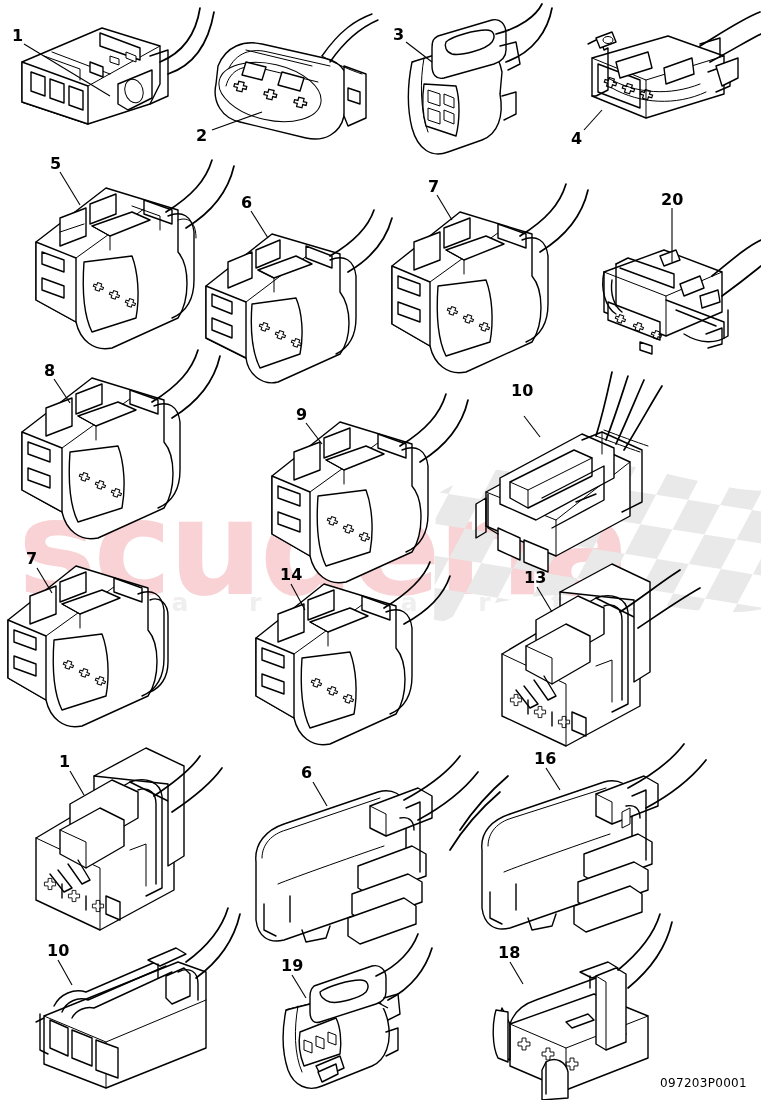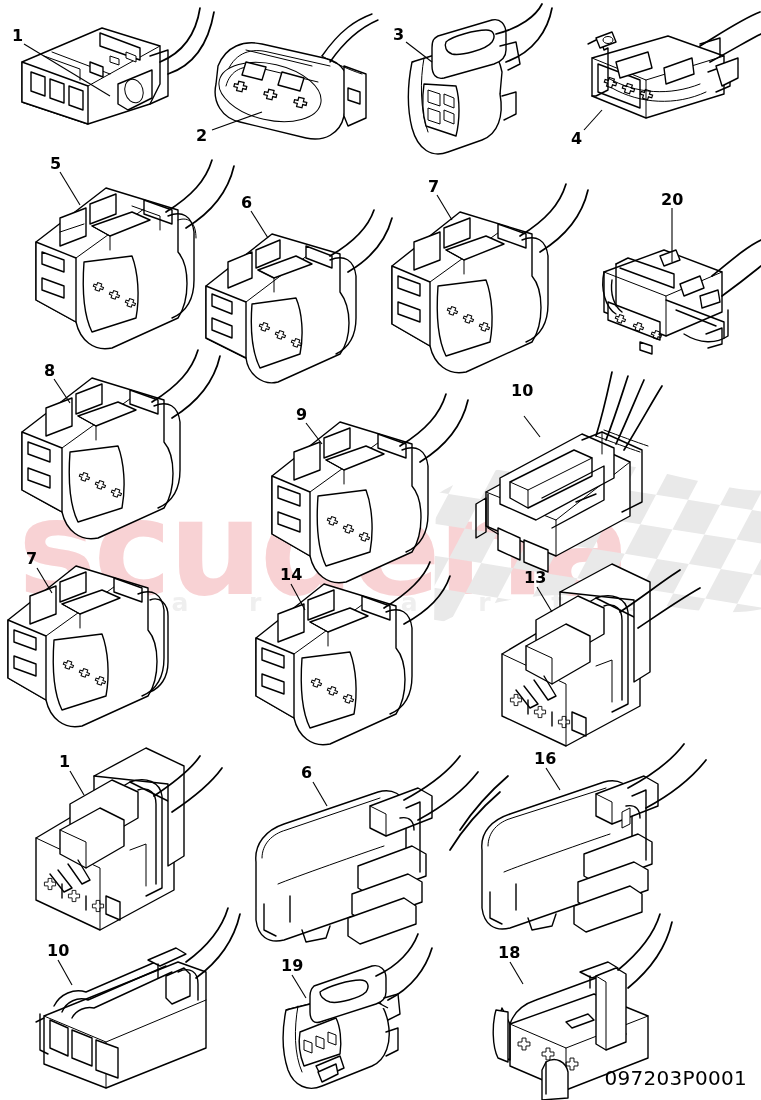--- a/index.html
+++ b/index.html
@@ -37,21 +37,21 @@
   
   .callout{
     position:absolute;z-index:4;
     font-family:"DejaVu Sans", sans-serif;
     font-size:16px;font-weight:bold;color:#000;
     line-height:1;white-space:nowrap;
   }
   .partcode{
     position:absolute;right:14px;bottom:10px;z-index:4;
     font-family:"DejaVu Sans", sans-serif;
-    font-size:20px;color:#000;letter-spacing:.3px;white-space:nowrap;
+    font-size:12px;color:#000;letter-spacing:.3px;white-space:nowrap;
   }
 </style>
 </head>
 <body>
 
 <div id="sheet">
 
   <div class="wm-layer">
     <div class="wm-word">scuderia</div>
     <div class="wm-sub">c a r   p a r t s</div>

